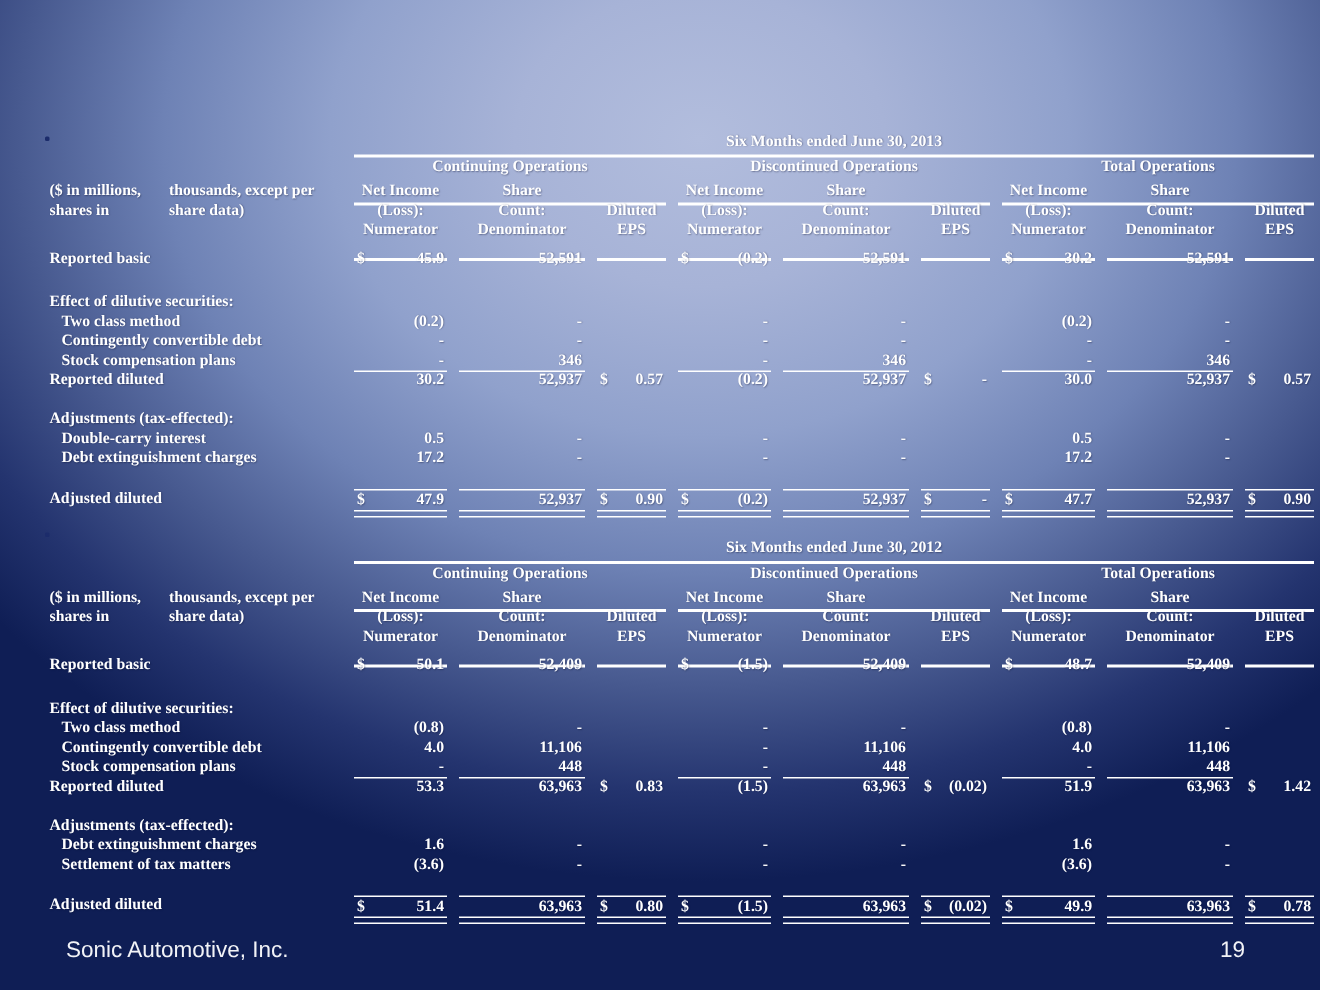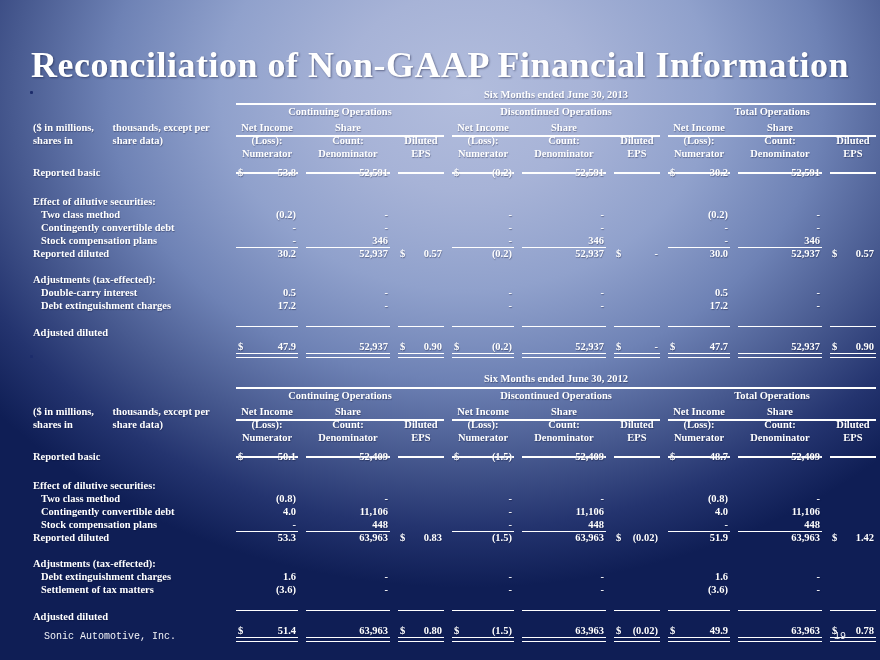--- a/index.html
+++ b/index.html
@@ -43,40 +43,39 @@
   .drow{height:13px;align-items:stretch;}
   .lbl{white-space:nowrap;}
   .lbl.indent{padding-left:8px;}
   .cell{display:flex;justify-content:space-between;align-items:flex-end;
     padding:0 2px;box-sizing:border-box;white-space:nowrap;}
   .cell.c-den{justify-content:flex-end;}
   .cur{text-align:left;}
   .val{text-align:right;}
 
   .r-stock .c-num,.r-stock .c-den{border-bottom:1.5px solid #fff;}
-  .r-adjusted{height:28px;margin-bottom:7px;}
+  .r-adjusted{height:15px;margin-bottom:7px;}
   .r-adjusted .c-num,.r-adjusted .c-den,.r-adjusted .c-eps{
     border-top:1.5px solid #fff;border-bottom:1.5px solid #fff;position:relative;
   }
   .r-adjusted .c-num::after,.r-adjusted .c-den::after,.r-adjusted .c-eps::after{
     content:"";position:absolute;left:0;right:0;bottom:-4.5px;border-top:1.5px solid #fff;
   }
   .spacer{width:100%;}
 
   .footer{
-    position:absolute;left:44px;right:34px;bottom:18px;
+    position:absolute;left:44px;right:50px;bottom:18px;
     display:flex;justify-content:space-between;align-items:baseline;
-    font-family:Liberation Mono, monospace;font-size:10px;color:#f2f3f7;
+    font-family:Liberation Sans, sans-serif;font-size:15px;color:#f2f3f7;
   }
 </style>
 </head>
 <body>
 
 <div class="slide">
-  <h1 class="title">Reconciliation of Non-GAAP Financial Information</h1>
   <span class="dot dot1"></span>
   <span class="dot dot2"></span>
   <div id="tables">
       <div class="tblock">
         <div class="trow hrow">
           <div class="period-cell" style="grid-column: 2 / 11;">Six Months ended June 30, 2013</div>
         </div>
         <div class="trow grow">
           <div class="group-cell" style="grid-column: 2 / 5;">Continuing Operations</div>
           <div class="group-cell" style="grid-column: 5 / 8;">Discontinued Operations</div>
@@ -127,21 +126,21 @@
           </div>
           <div class="sub-cell">
             <div>Diluted</div>
             <div>EPS</div>
           </div>
         </div>
         <div class="trow drow r-basic">
           <div class="lbl">Reported basic</div>
           <div class="cell c-num">
             <span class="cur">$</span>
-            <span class="val">53.8</span>
+            <span class="val">45.9</span>
           </div>
           <div class="cell c-den">
             <span class="val">52,591</span>
           </div>
           <div class="cell c-eps">
             <span class="cur"></span>
             <span class="val"></span>
           </div>
           <div class="cell c-num">
             <span class="cur">$</span>

